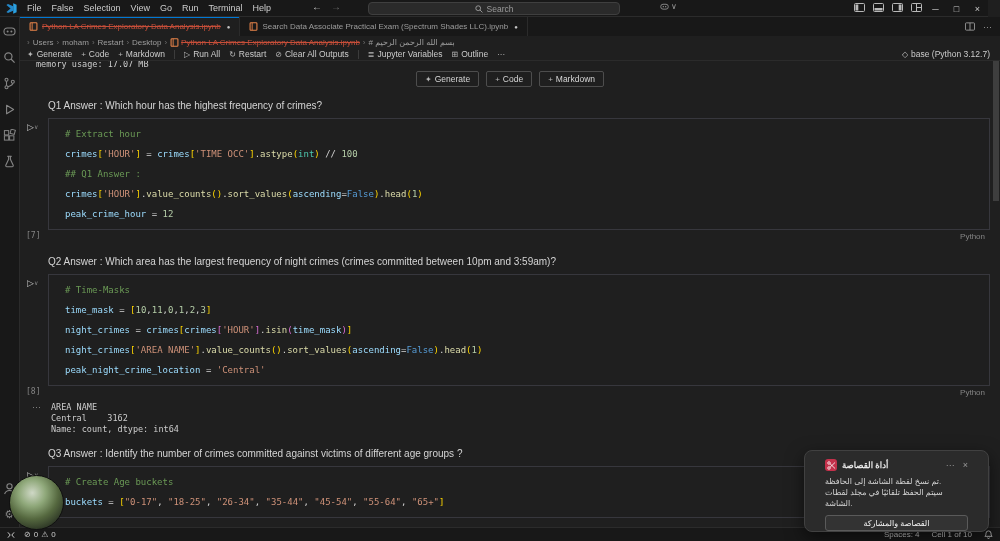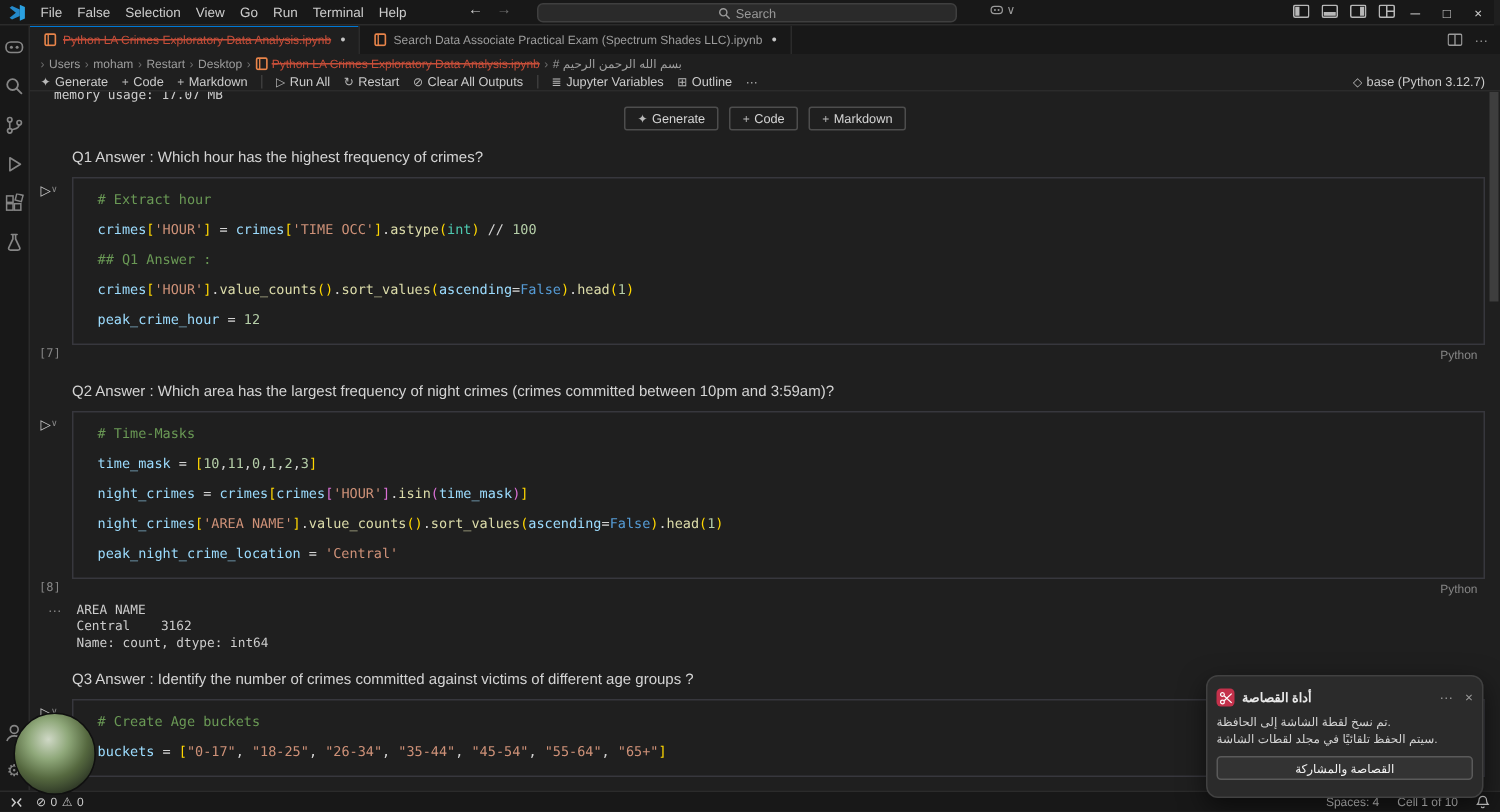--- a/index.html
+++ b/index.html
@@ -1,28 +1,28 @@
 <!DOCTYPE html>
 <html><head>
 <meta charset="utf-8">
 <style>
   *{margin:0;padding:0;box-sizing:border-box}
   html,body{width:1000px;height:541px;overflow:hidden;background:#1f1f1f;
     font-family:"Liberation Sans",sans-serif;color:#cccccc}
   .screen{position:absolute;inset:0;width:1000px;height:541px;overflow:hidden;background:#1f1f1f}
 
   
-  .titlebar{position:absolute;top:0;left:0;right:4px;height:17px;background:#181818;
+  .titlebar{position:absolute;top:0;left:0;right:12px;height:17px;background:#181818;
     border-bottom:1px solid #2b2b2b;display:flex;align-items:center;z-index:40}
   .vslogo{width:11px;height:11px;margin:0 5px 0 6px;flex:0 0 auto}
   .menus{display:flex;align-items:center}
   .menu-item{font-size:9px;color:#cccccc;padding:0 5px;white-space:nowrap}
   .nav-arrows{position:absolute;left:312px;top:1px;display:flex;gap:9px;font-size:10px;color:#cccccc}
   .nav-arrows .dim{color:#6e6e6e}
-  .command-center{position:absolute;left:50%;top:2px;transform:translateX(-50%);width:280px;height:13px;
+  .command-center{position:absolute;left:50%;top:2px;transform:translateX(-50%);width:252px;height:13px;
     background:#2a2a2a;border:1px solid #3f3f3f;border-radius:4px;display:flex;align-items:center;
     justify-content:center;gap:4px;font-size:8.5px;color:#9a9a9a}
   .cc-extra{position:absolute;left:660px;top:2px;display:flex;align-items:center;gap:2px;color:#9a9a9a;font-size:8px}
   .layout-icons{position:absolute;right:66px;top:3px;display:flex;gap:8px;align-items:center}
   .win-controls{position:absolute;right:0;top:0;height:17px;display:flex}
   .win-btn{width:21px;height:17px;display:flex;align-items:center;justify-content:center;font-size:9px;color:#cccccc}
 
   
   .tabbar{position:absolute;top:17px;left:20px;right:0;height:19px;background:#181818;display:flex;z-index:30}
   .tab{display:flex;align-items:center;gap:4px;padding:0 9px;font-size:8px;color:#9d9d9d;
@@ -86,21 +86,21 @@
   
   .statusbar{position:absolute;left:0;right:0;bottom:0;height:14px;background:#181818;border-top:1px solid #2b2b2b;
     display:flex;align-items:center;gap:9px;padding:0 7px;font-size:8px;color:#cccccc;z-index:45}
   .sb-group{display:flex;align-items:center;gap:3px}
   .sb-right{margin-left:auto;display:flex;align-items:center;gap:12px}
   .sb-ic{font-size:8px;color:#cccccc}
 
   
   .toast{position:absolute;right:11px;bottom:9px;width:185px;height:82px;background:#2b2b2b;
     border:1px solid #414141;border-radius:8px;box-shadow:0 6px 18px rgba(0,0,0,.55);
-    padding:8px 6px;z-index:60;color:#e9e9e9}
+    padding:8px 20px;z-index:60;color:#e9e9e9}
   .toast-head{display:flex;align-items:center;gap:5px}
   .toast-appicon{width:12px;height:12px;border-radius:3px;background:#c4314b;display:flex;align-items:center;justify-content:center;flex:0 0 auto}
   .toast-title{font-size:8.5px;font-weight:bold;flex:1;white-space:nowrap}
   .toast-actions{display:flex;gap:8px;color:#9a9a9a;font-size:9px}
   .toast-body{margin-top:5px;font-size:8px;color:#d2d2d2;line-height:11px}
   .toast-btn{margin-top:6px;width:100%;height:16px;background:#333333;border:1px solid #5a5a5a;border-radius:3px;
     color:#f2f2f2;font-size:8px;display:flex;align-items:center;justify-content:center;font-family:inherit;cursor:pointer}
 
   
   .avatar{position:absolute;left:9px;bottom:11px;width:55px;height:55px;border-radius:50%;

